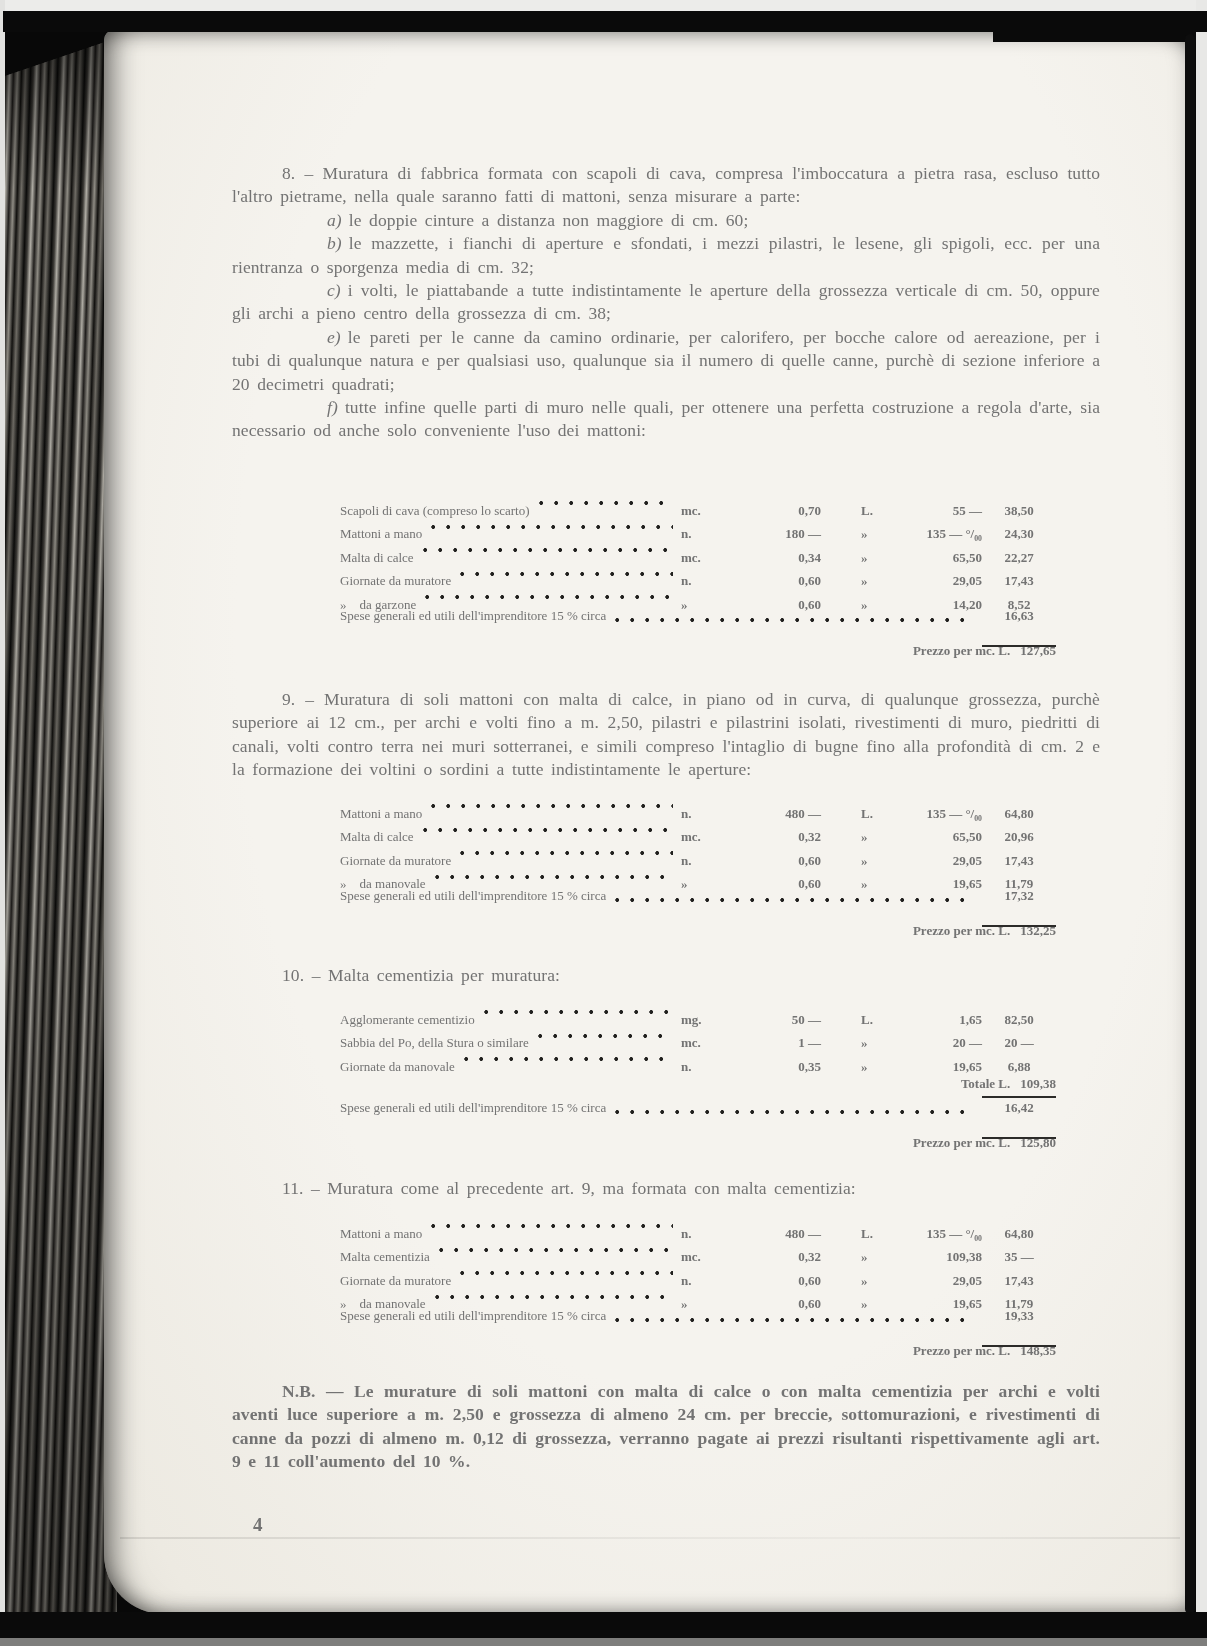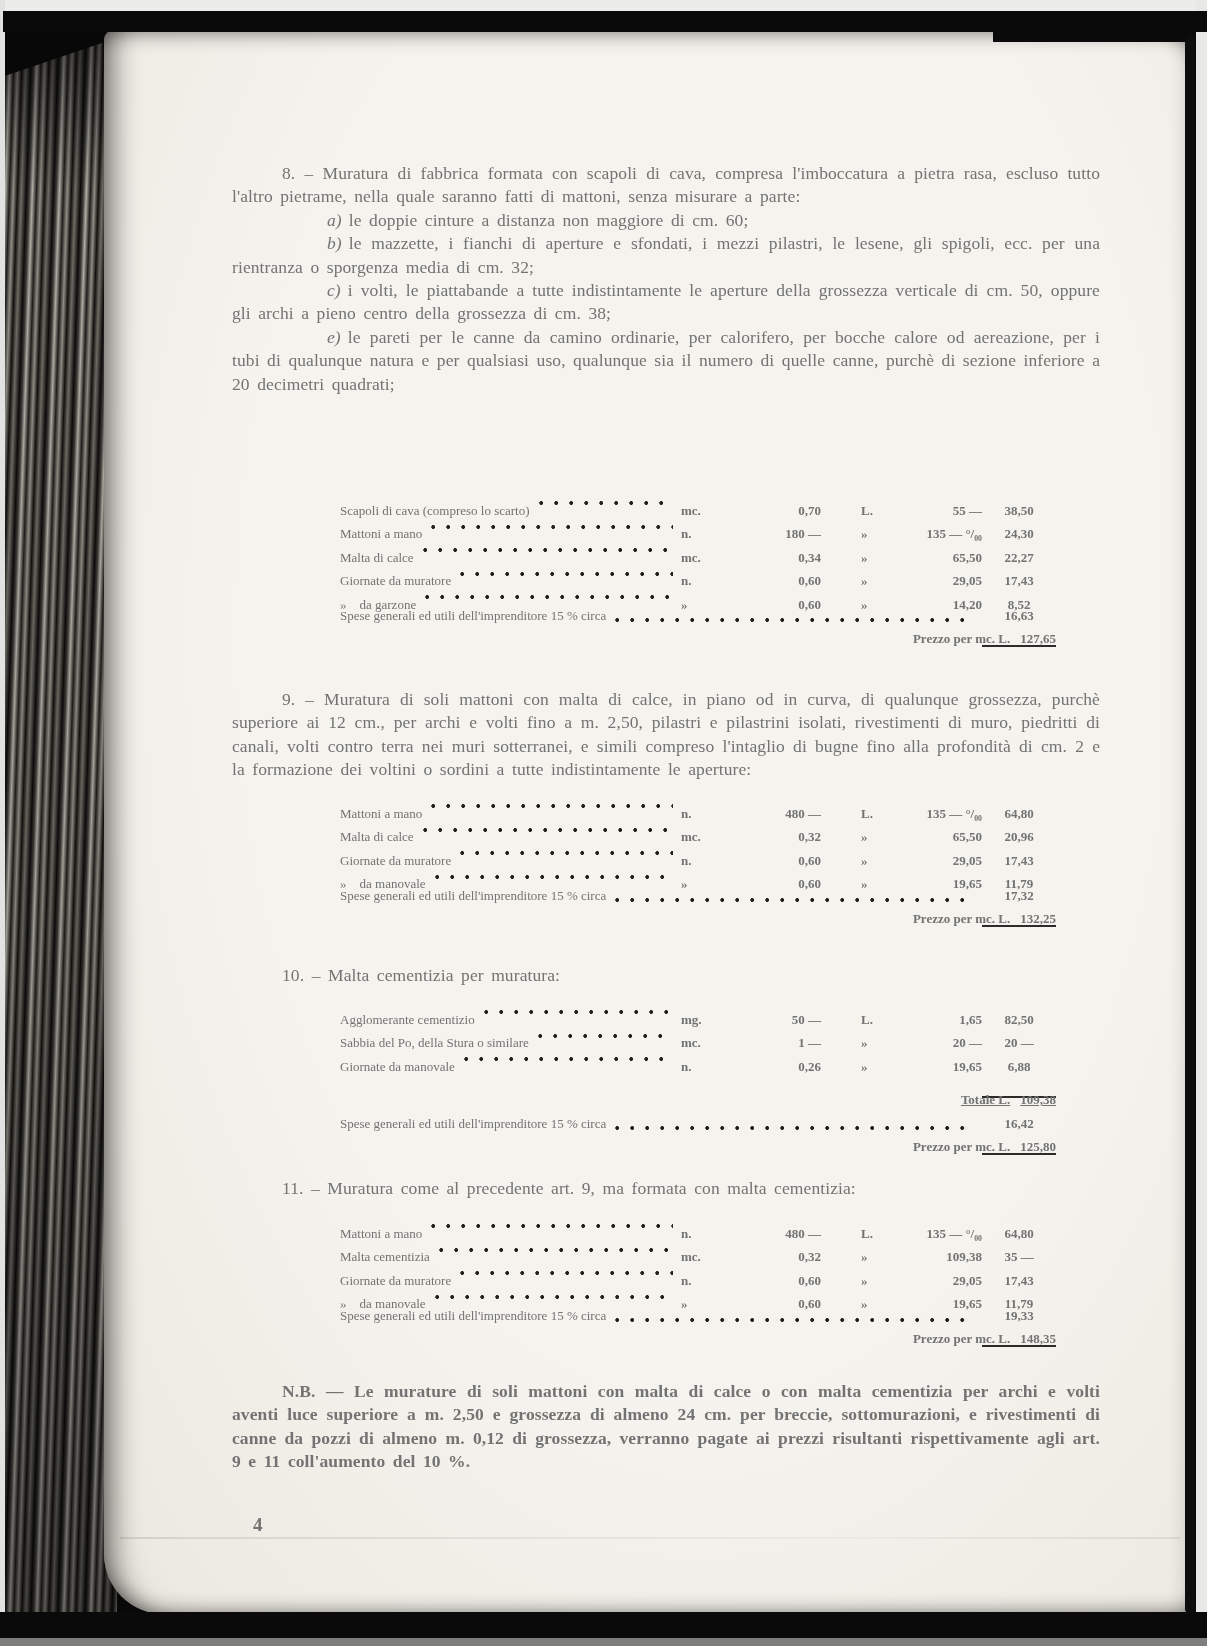--- a/index.html
+++ b/index.html
@@ -52,23 +52,23 @@
   .leader{flex:1;align-self:flex-end;height:6px;margin:0 8px 4px 9px;
           background-image:radial-gradient(circle at 2.2px 3px, #21201e 1.6px, rgba(0,0,0,0) 2.2px);
           background-size:15px 6px;background-repeat:repeat-x;}
   .unit{width:56px;font-weight:bold;margin-top:12px;}
   .qty{width:84px;text-align:right;font-weight:bold;}
   .cur{margin-left:40px;width:26px;font-weight:bold;}
   .price{width:95px;text-align:right;font-weight:bold;}
   .amt{width:74px;text-align:center;font-weight:bold;}
   .rule{border-bottom:2px solid #2c2b29;padding-bottom:18px;}
   .sumline{width:824px;text-align:right;font-weight:bold;height:23.4px;box-sizing:border-box;}
-  .sumline.mt{}
+  .sumline.mt{margin-top:12px;}
   .sumline .val{margin-left:10px;}
-  .subtot{margin-top:22px;text-decoration:underline;}
+  .subtot{margin-top:6px;}
 
   .pagenum{position:absolute;left:21px;top:1514px;font-size:19px;font-weight:bold;}
 </style>
 </head>
 <body>
 
 <div class="scan">
   <div class="edge-top-white"></div>
   <div class="edge-left-white"></div>
   <div class="edge-right-white"></div>
@@ -82,20 +82,21 @@
   <div class="strip-bottom"></div>
 
   <div class="content">
 
     <div class="blk" style="top:162px">
       <p class="pp i50">8. – Muratura di fabbrica formata con scapoli di cava, compresa l'imboccatura a pietra rasa, escluso tutto l'altro pietrame, nella quale saranno fatti di mattoni, senza misurare a parte:</p>
       <p class="pp i95"><i>a)</i><span>le doppie cinture a distanza non maggiore di cm. 60;</span></p>
       <p class="pp i95"><i>b)</i><span>le mazzette, i fianchi di aperture e sfondati, i mezzi pilastri, le lesene, gli spigoli, ecc. per una rientranza o sporgenza media di cm. 32;</span></p>
       <p class="pp i95"><i>c)</i><span>i volti, le piattabande a tutte indistintamente le aperture della grossezza verticale di cm. 50, oppure gli archi a pieno centro della grossezza di cm. 38;</span></p>
       <p class="pp i95"><i>e)</i><span>le pareti per le canne da camino ordinarie, per calorifero, per bocche calore od aereazione, per i tubi di qualunque natura e per qualsiasi uso, qualunque sia il numero di quelle canne, purchè di sezione inferiore a 20 decimetri quadrati;</span></p>
+      <p class="pp i95"><i>f)</i><span>tutte infine quelle parti di muro nelle quali, per ottenere una perfetta costruzione a regola d'arte, sia necessario od anche solo conveniente l'uso dei mattoni:</span></p>
     </div>
 
     <div class="blk tbl" style="top:487px">
       <div class="trow">
         <span class="desc">Scapoli di cava (compreso lo scarto)</span>
           <span class="leader"></span>
           <span class="unit">mc.</span>
           <span class="qty">0,70</span>
           <span class="cur">L.</span>
           <span class="price">55 —</span>
@@ -218,21 +219,21 @@
           <span class="unit">mc.</span>
           <span class="qty">1 —</span>
           <span class="cur">»</span>
           <span class="price">20 —</span>
           <span class="amt">20 —</span>
       </div>
       <div class="trow">
         <span class="desc">Giornate da manovale</span>
           <span class="leader"></span>
           <span class="unit">n.</span>
-          <span class="qty">0,26</span>
+          <span class="qty">0,35</span>
           <span class="cur">»</span>
           <span class="price">19,65</span>
           <span class="amt rule">6,88</span>
       </div>
       <div class="sumline subtot">
         <span>Totale L.</span><span class="val">109,38</span>
       </div>
       <div class="trow">
         <span class="desc">Spese generali ed utili dell'imprenditore 15 % circa</span>
           <span class="leader"></span>

